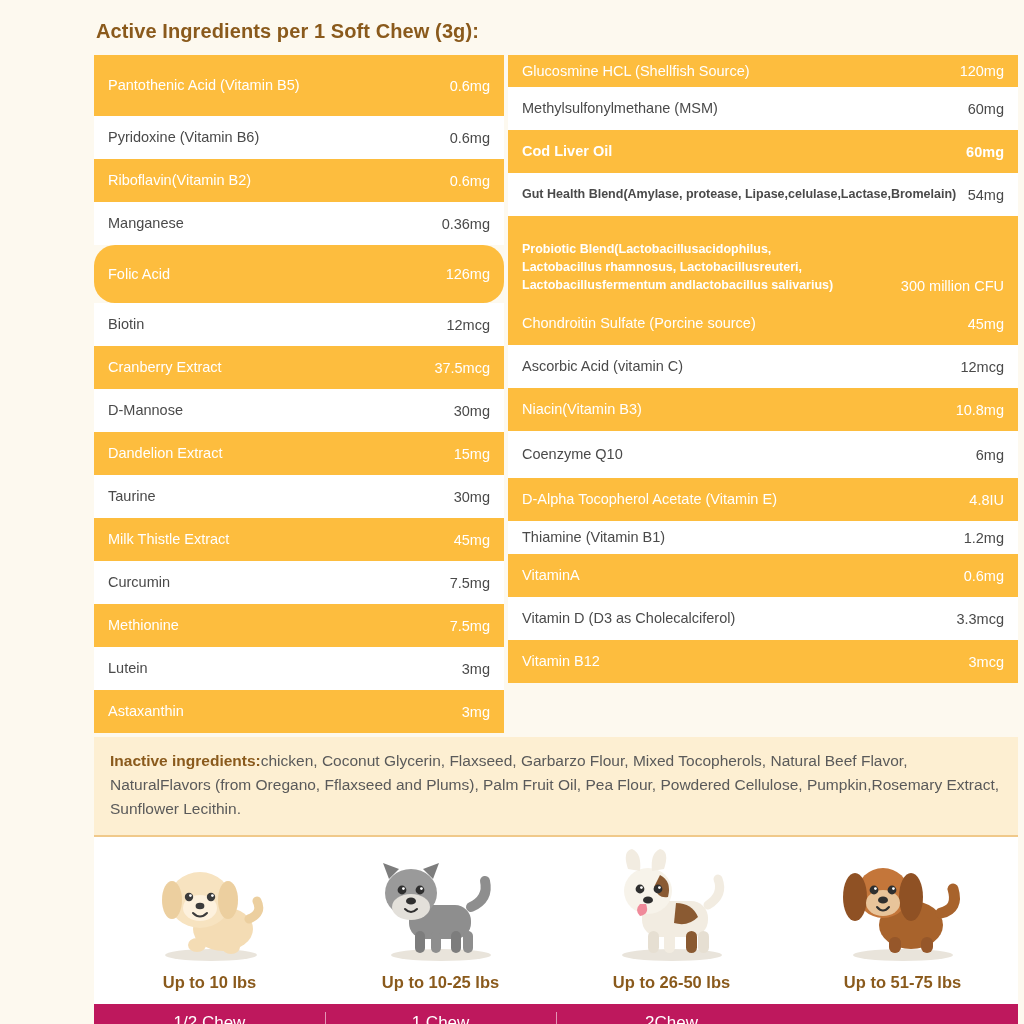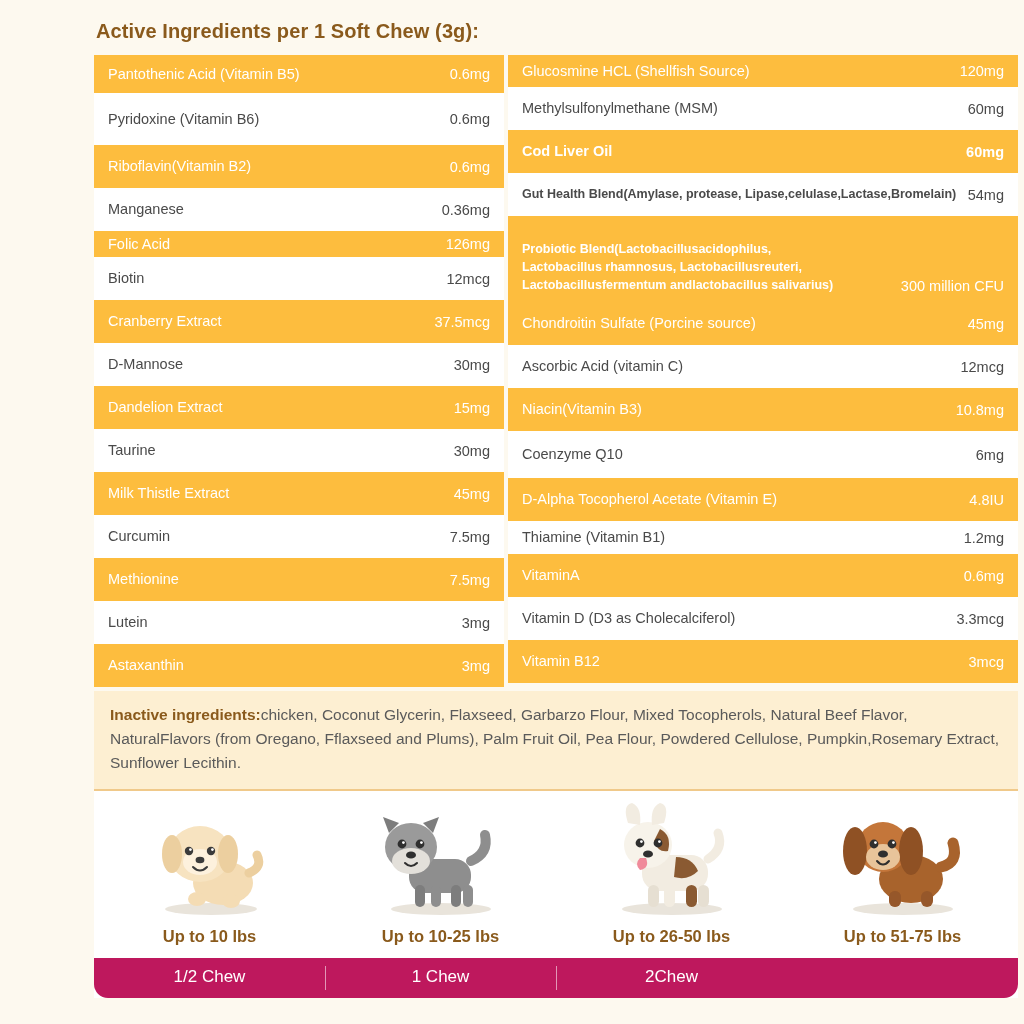--- a/index.html
+++ b/index.html
@@ -162,37 +162,37 @@
 </style>
 </head>
 <body>
 
 <div class="sheet">
 
   <div class="title">Active Ingredients per 1 Soft Chew (3g):</div>
 
   <div class="grid">
     <div class="col" id="left-col">
-        <div class="row amber" style="height: 38px;">
+        <div class="row amber" style="height: 61px;">
           <div class="nm">Pantothenic Acid (Vitamin B5)</div>
           <div class="val">0.6mg</div>
         </div>
-        <div class="row white" style="height: 52px; align-items: center;">
+        <div class="row white" style="height: 43px; align-items: center;">
           <div class="nm">Pyridoxine (Vitamin B6)</div>
           <div class="val">0.6mg</div>
         </div>
         <div class="row amber" style="height: 43px;">
           <div class="nm">Riboflavin(Vitamin B2)</div>
           <div class="val">0.6mg</div>
         </div>
         <div class="row white" style="height: 43px;">
           <div class="nm">Manganese</div>
           <div class="val">0.36mg</div>
         </div>
-        <div class="row amber" style="height: 26px;">
+        <div class="row amber" style="height: 58px; border-radius: 21px;">
           <div class="nm">Folic Acid</div>
           <div class="val">126mg</div>
         </div>
         <div class="row white" style="height: 43px;">
           <div class="nm">Biotin</div>
           <div class="val">12mcg</div>
         </div>
         <div class="row amber" style="height: 43px;">
           <div class="nm">Cranberry Extract</div>
           <div class="val">37.5mcg</div>

